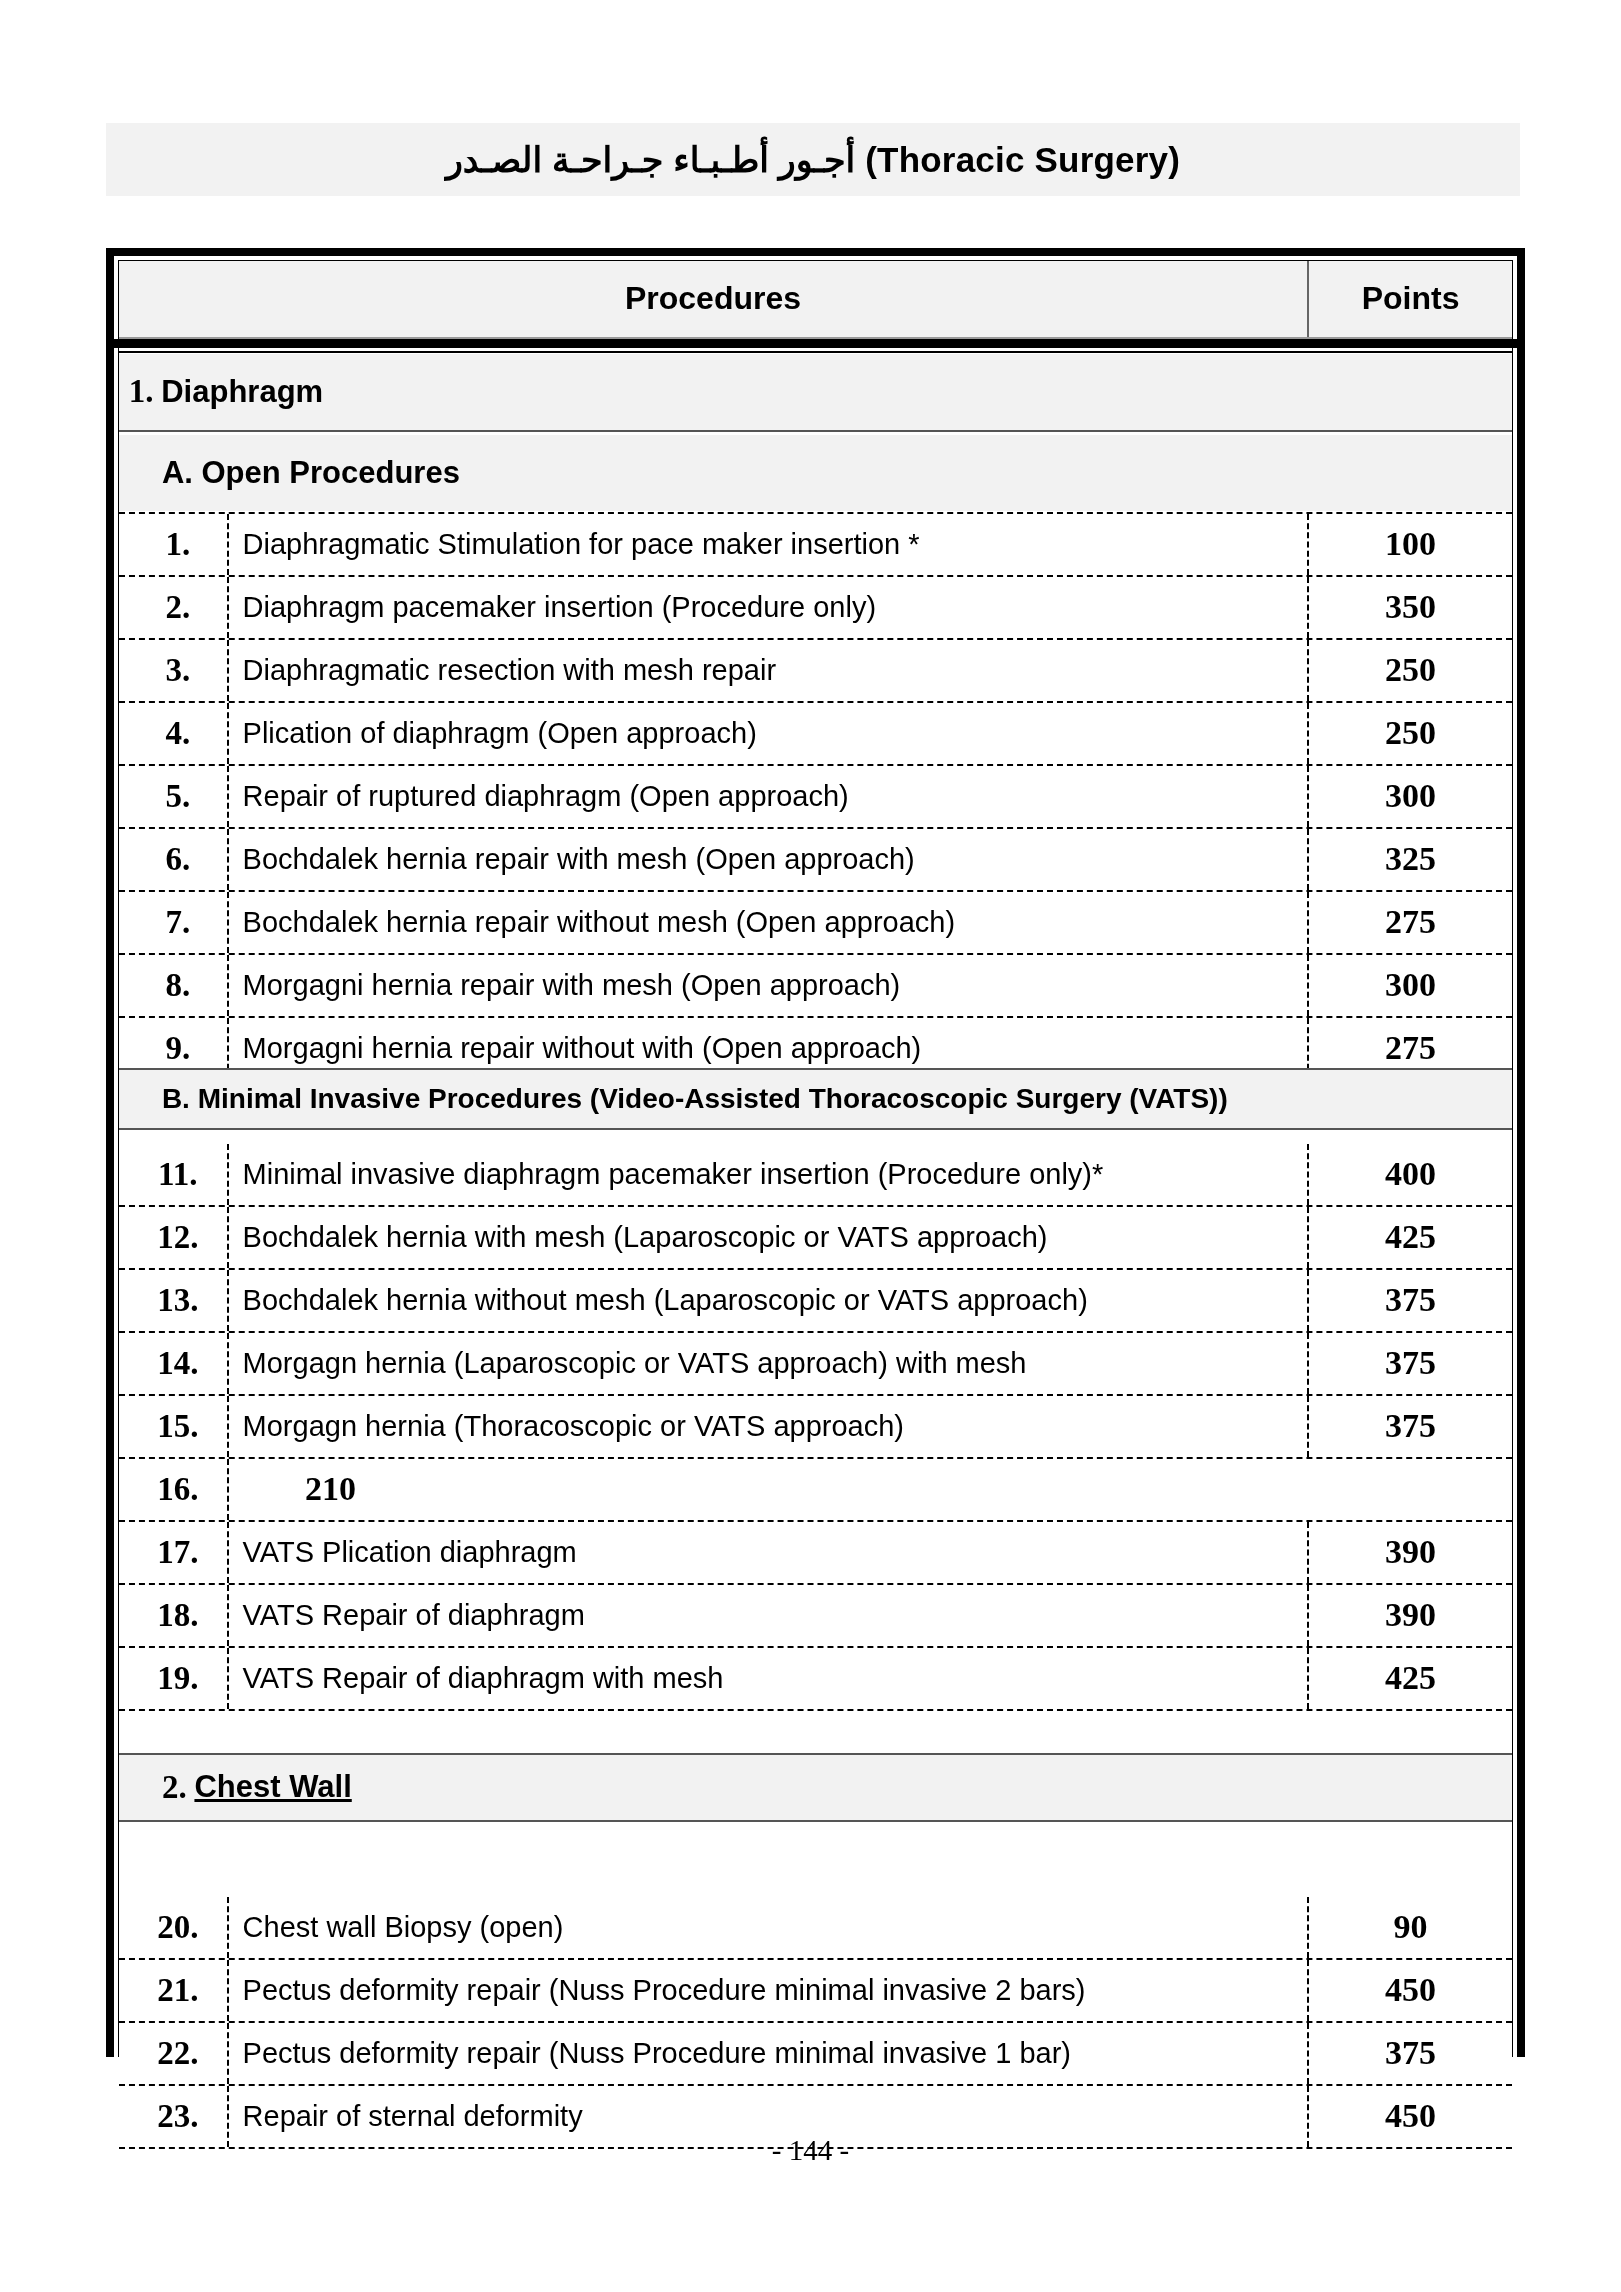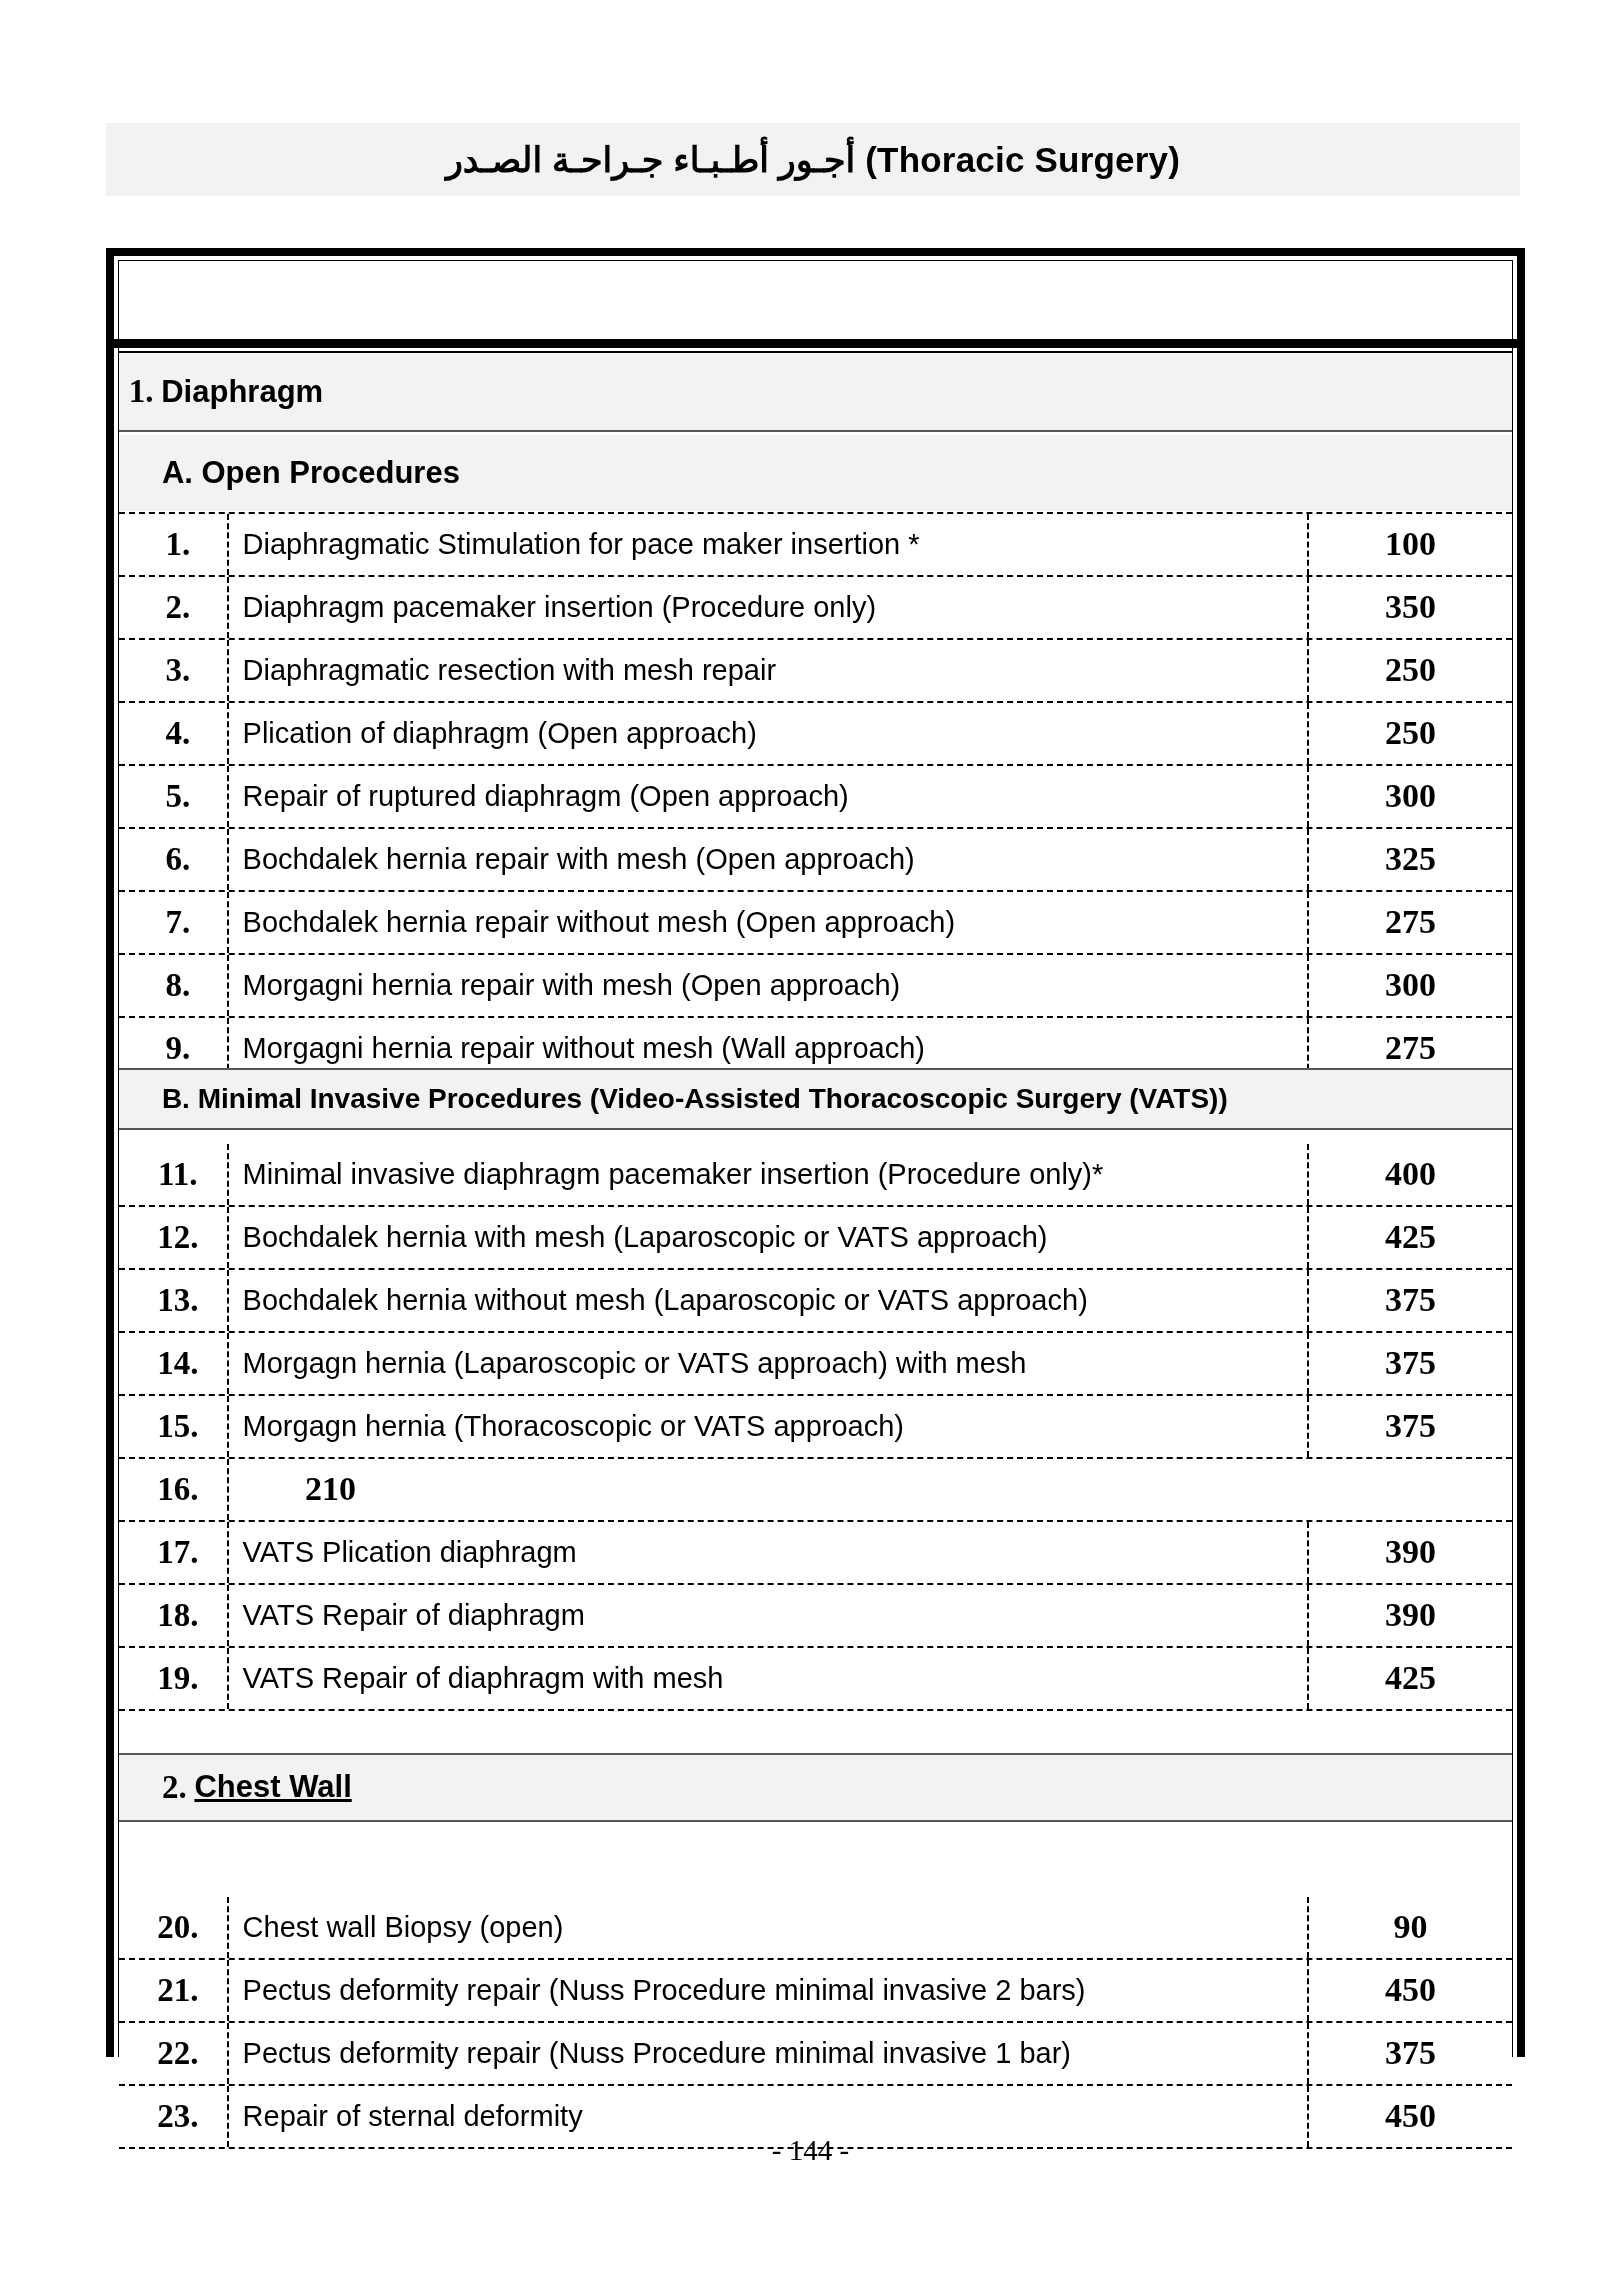--- a/index.html
+++ b/index.html
@@ -48,20 +48,24 @@
 </head>
 <body>
 
 <div class="title-band">
   <div class="title" dir="rtl">(Thoracic Surgery) أجـور أطـبـاء جـراحـة الصـدر</div>
 </div>
 
 <div class="table-frame">
   <div class="inner">
 
+    <div class="row hdr">
+      <div class="c-proc">Procedures</div>
+      <div class="c-pts">Points</div>
+    </div>
     <div class="hdr-sep"></div>
     <div class="hdr-sep2"></div>
 
     <div class="row section" style="top:93px;height:78px;padding-left:9.8px;">
       <span class="num">1.</span>
       <span style="margin-left:7.8px;">Diaphragm</span>
     </div>
 
     <div class="row section" style="top:174px;height:76px;padding-left:43px;border-bottom:none;">
       <span>A. Open Procedures</span>
@@ -103,21 +107,21 @@
           <div class="c-desc">Bochdalek hernia repair without mesh (Open approach)</div>
           <div class="c-pts">275</div>
         </div>
         <div class="data">
           <div class="c-no">8.</div>
           <div class="c-desc">Morgagni hernia repair with mesh (Open approach)</div>
           <div class="c-pts">300</div>
         </div>
         <div class="data">
           <div class="c-no">9.</div>
-          <div class="c-desc">Morgagni hernia repair without mesh (Wall approach)</div>
+          <div class="c-desc">Morgagni hernia repair without with (Open approach)</div>
           <div class="c-pts">275</div>
         </div>
       </div>
 
     <div class="row section" style="top:807px;height:62px;padding-left:43px;font-size:28px;border-top:2px solid #555;">
       <span>B. Minimal Invasive Procedures (Video-Assisted Thoracoscopic Surgery (VATS))</span>
     </div>
 
     <div id="rows-b" style="position:absolute;left:0;right:0;top:883px;">
         <div class="data">

